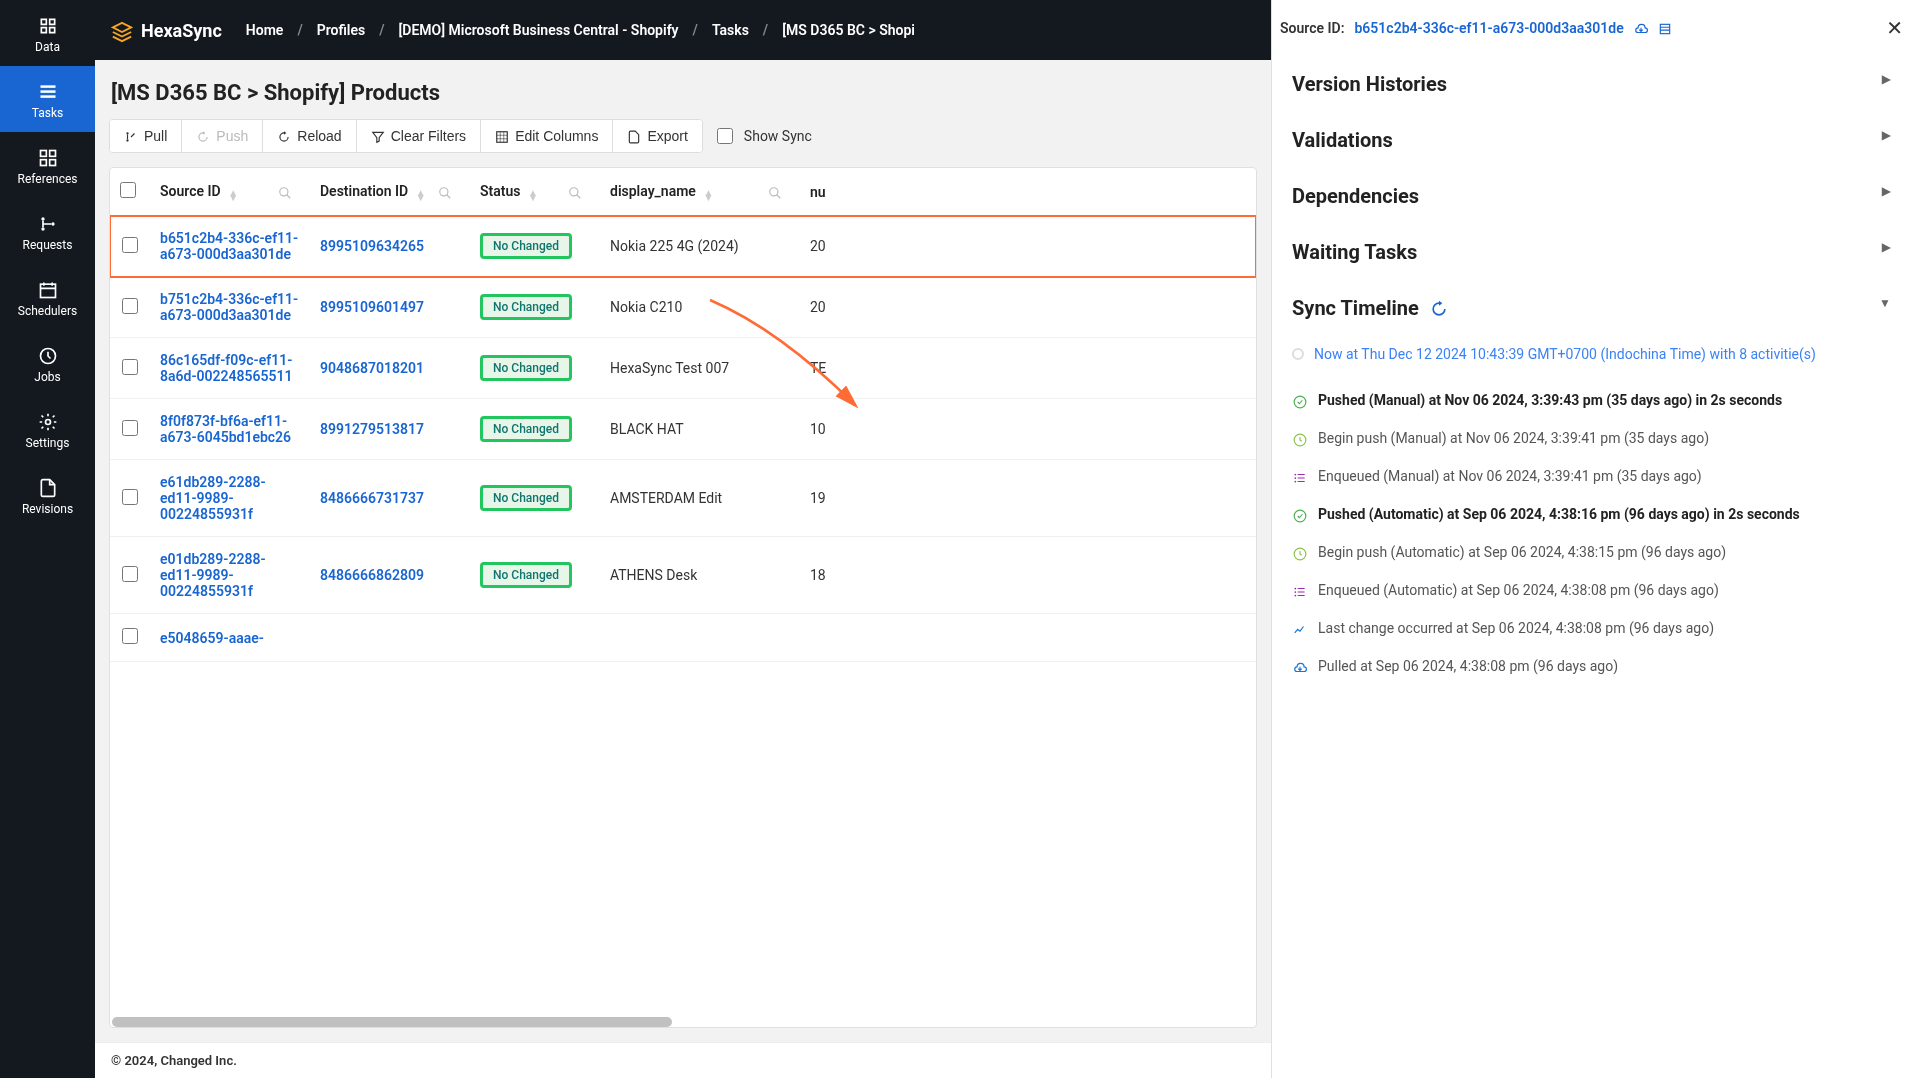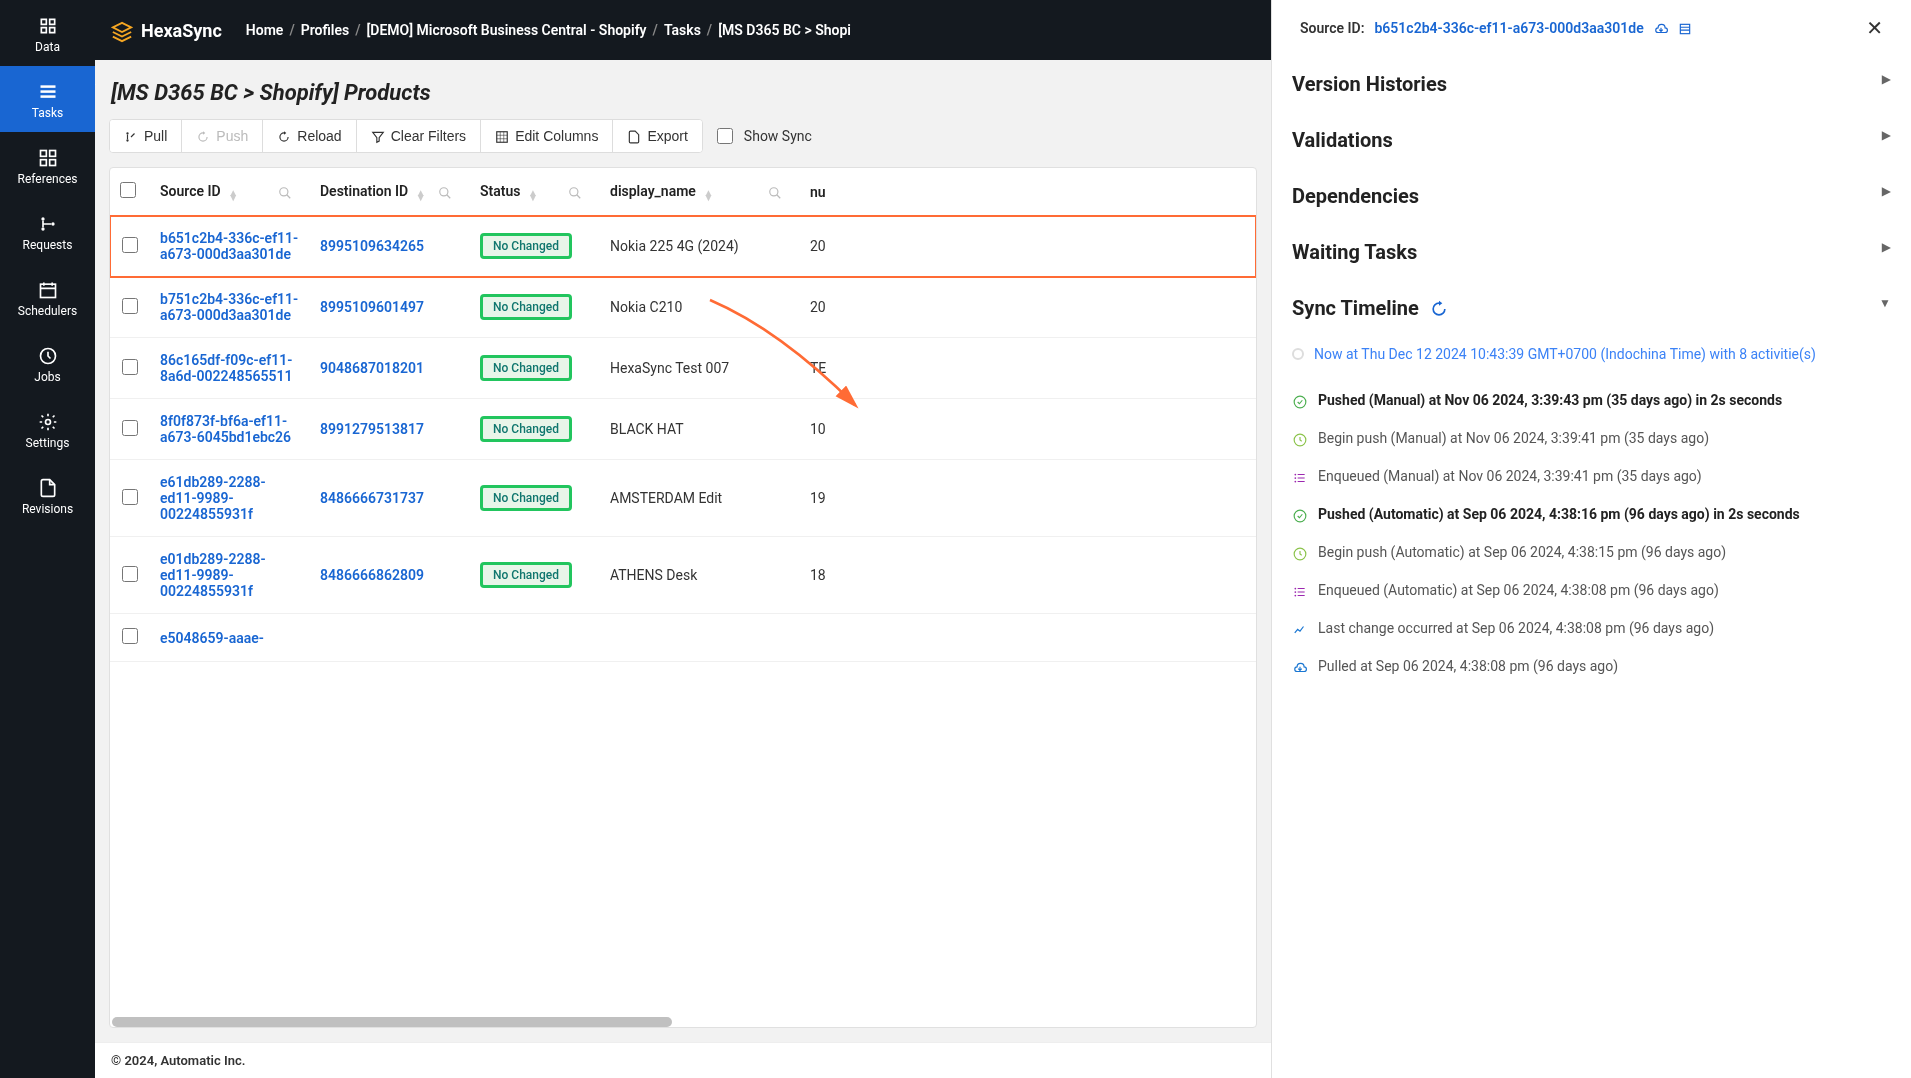--- a/index.html
+++ b/index.html
@@ -12,28 +12,28 @@
 .nav-item.active { background: #1966d2; }
 .nav-item .icon { font-size: 20px; margin-bottom: 4px; }
 .nav-item-label { font-size: 12px; }
 .sidebar-expand { position: absolute; top: 78px; right: -1px; color: #fff; font-size: 10px; }
 
 
 .main-wrap { flex: 1; display: flex; flex-direction: column; min-width: 0; }
 .topbar { height: 60px; background: #14191f; color: #fff; display: flex; align-items: center; padding: 0 16px; }
 .logo { display: flex; align-items: center; gap: 8px; font-weight: 700; font-size: 18px; }
 .logo-icon { color: #f5a623; font-size: 22px; }
-.breadcrumb { display: flex; align-items: center; gap: 6px; margin-left: 24px; font-size: 14px; font-weight: 600; }
+.breadcrumb { display: flex; align-items: center; gap: 14px; margin-left: 24px; font-size: 14px; font-weight: 600; }
 .breadcrumb .sep { color: #888; }
 .breadcrumb-item { color: #fff; cursor: pointer; }
 
 
 .content { flex: 1; background: #f2f2f2; display: flex; flex-direction: column; min-height: 0; overflow: hidden; }
 .page-header { padding: 20px 16px 14px; }
-.page-title { font-size: 22px; font-weight: 700; color: #222; font-style: italic; }
+.page-title { font-size: 22px; font-weight: 700; color: #222; }
 .toolbar { display: flex; align-items: center; gap: 0; padding: 0 14px 14px; }
 .toolbar-group { display: flex; border: 1px solid #ddd; border-radius: 4px; background: #fff; overflow: hidden; }
 .toolbar-btn { display: flex; align-items: center; gap: 6px; padding: 8px 14px; background: #fff; border: none; border-right: 1px solid #ddd; cursor: pointer; font-size: 14px; color: #333; }
 .toolbar-btn:last-child { border-right: none; }
 .toolbar-btn.disabled { color: #bbb; cursor: not-allowed; }
 .toolbar-btn .icon { font-size: 14px; }
 .show-sync { display: flex; align-items: center; gap: 11px; margin-left: 14px; font-size: 14px; }
 .show-sync input { width: 16px; height: 16px; }
 
 
@@ -50,21 +50,21 @@
 .link { color: #1966d2; font-weight: 600; cursor: pointer; word-break: break-word; }
 .badge { display: inline-block; padding: 3px 10px; border-radius: 4px; font-size: 12px; font-weight: 500; }
 .badge.nochanged { background: #e8f5e9; color: #0f766e; border: 3px solid #22c55e; }
 .scroll-indicator { position: absolute; bottom: 0; left: 2px; height: 10px; width: 560px; background: #c0c0c0; border-radius: 5px; }
 
 
 .footer { background: #fff; padding: 10px 16px; font-size: 13px; font-weight: 600; color: #333; border-top: 1px solid #eee; }
 
 
 .side-panel { width: 640px; background: #fff; border-left: 1px solid #e0e0e0; display: flex; flex-direction: column; overflow-y: auto; }
-.panel-header { display: flex; align-items: center; padding: 16px 28px; gap: 10px; }
+.panel-header { display: flex; align-items: center; padding: 16px 8px; gap: 10px; }
 .panel-header .label { font-weight: 600; color: #333; font-size: 14px; }
 .panel-header .source-link { color: #1966d2; font-weight: 600; font-size: 14px; }
 .panel-header .header-icon { color: #1966d2; font-size: 14px; cursor: pointer; }
 .panel-header .close { margin-left: auto; cursor: pointer; font-size: 20px; font-weight: 300; color: #333; }
 .accordion { padding: 0 20px; }
 .acc-item { display: flex; align-items: flex-start; justify-content: space-between; padding: 16px 0; cursor: pointer; }
 .acc-title { font-size: 20px; font-weight: 700; color: #222; display: flex; align-items: center; gap: 10px; }
 .acc-caret { font-size: 12px; color: #666; }
 .refresh-icon { color: #1966d2; font-size: 18px; }
 
@@ -365,21 +365,21 @@
     <td><span class="link"></span></td>
     <td></td>
     <td></td>
     <td></td>
   </tr>
             </tbody>
         </table>
         <div class="scroll-indicator"></div>
       </div>
 
-      <div class="footer">© 2024, Automatic Inc.</div>
+      <div class="footer">© 2024, Changed Inc.</div>
     </div>
   </div>
 
   <div class="side-panel">
     <div class="panel-header">
       <span class="label">Source ID:</span>
       <span class="source-link">b651c2b4-336c-ef11-a673-000d3aa301de</span>
       <span class="header-icon">
         <svg class="icon-svg" viewBox="0 0 24 24">
             <path d="M19 18a4 4 0 000-8 6 6 0 00-12 0 4 4 0 000 8h12z" fill="none" stroke="currentColor" stroke-width="2"></path>

